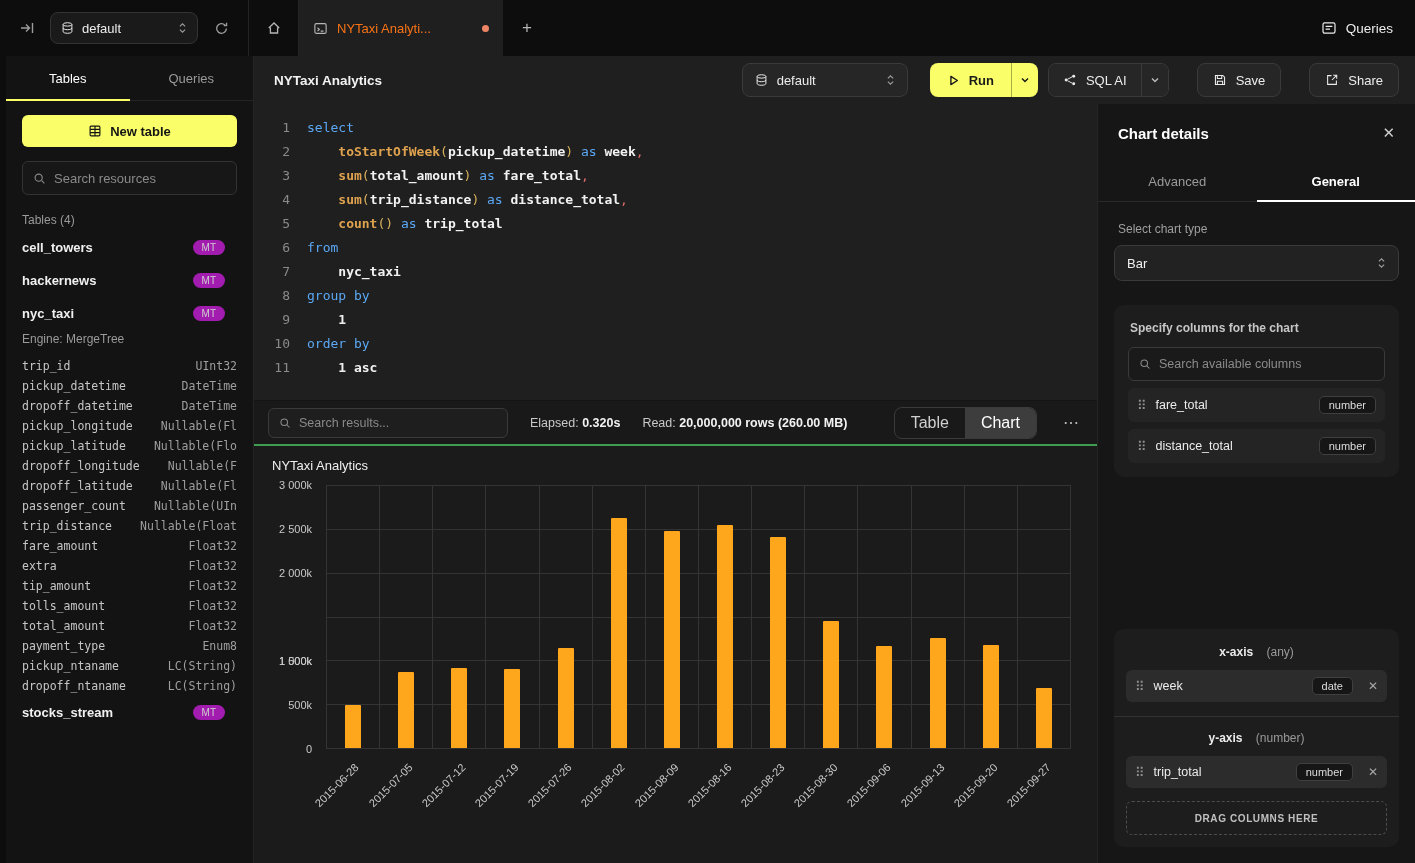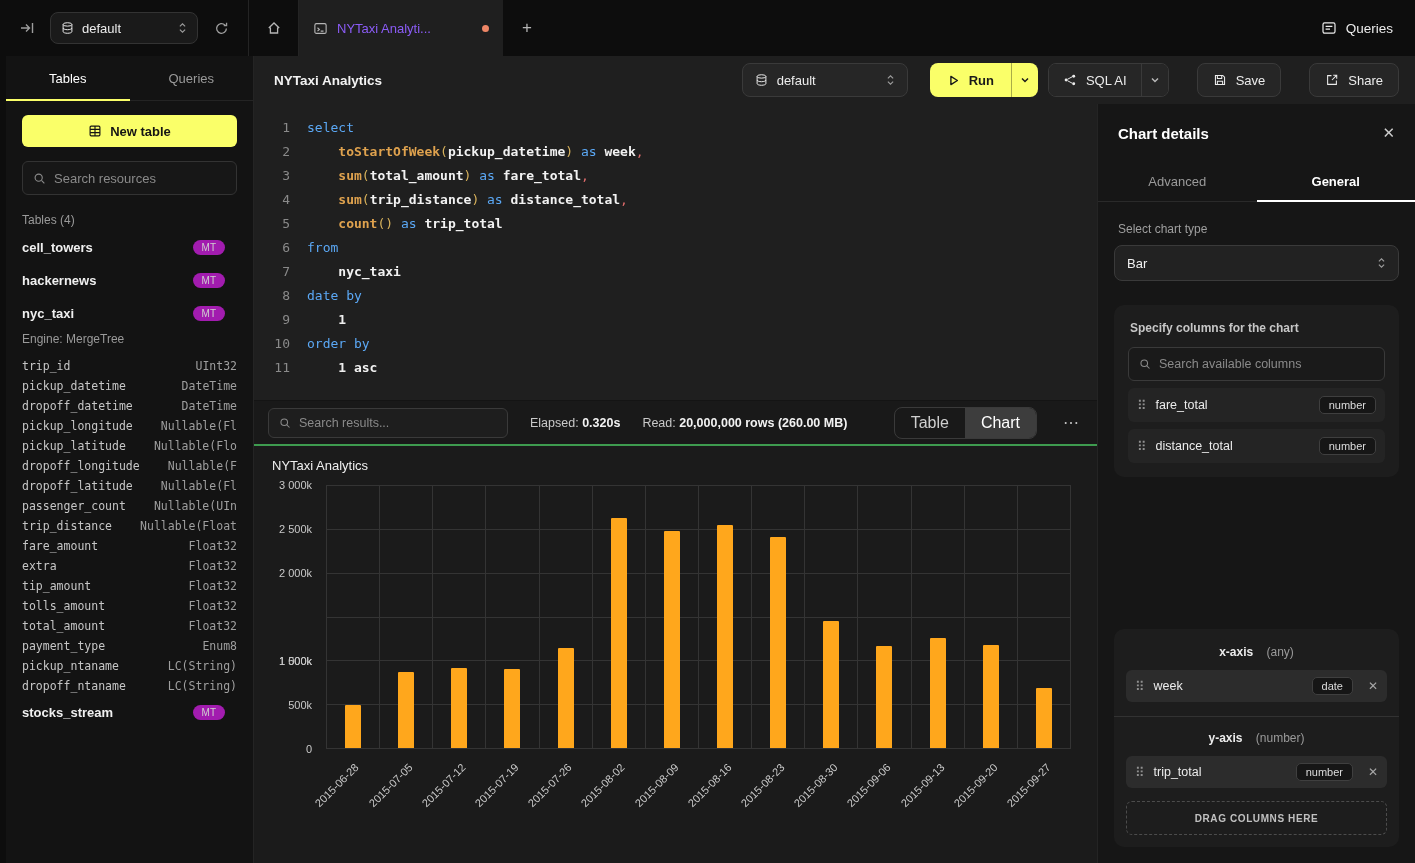--- a/index.html
+++ b/index.html
@@ -13,21 +13,21 @@
   .icon-btn { color:#9d9d9d; display:flex; align-items:center; justify-content:center;
     width:22px; height:22px; cursor:pointer; flex:none; background:none; border:none; }
   .db-select { display:flex; align-items:center; gap:8px; height:32px; padding:0 10px;
     background:#1a1a1a; border:1px solid #333; border-radius:8px; flex:1; min-width:0;
     font-size:13px; color:#ececec; cursor:pointer; }
   .db-select .grow { flex:1; overflow:hidden; white-space:nowrap; }
   .tabs { display:flex; align-items:stretch; border-left:1px solid #242424; }
   .tab-home { width:50px; display:flex; align-items:center; justify-content:center;
     color:#b5b5b5; border-right:1px solid #242424; cursor:pointer; }
   .tab-active { width:204px; display:flex; align-items:center; gap:9px; padding:0 14px;
-    background:#1f1f1f; color:#8b5cf6; font-size:13px; cursor:pointer; }
+    background:#1f1f1f; color:#f97316; font-size:13px; cursor:pointer; }
   .tab-dot { width:7px; height:7px; border-radius:50%; margin-left:auto; flex:none; }
   .tab-add { width:48px; display:flex; align-items:center; justify-content:center;
     color:#b5b5b5; font-size:17px; cursor:pointer; }
   .topbar-right { margin-left:auto; display:flex; align-items:center; padding-right:22px; }
   .queries-btn { display:flex; align-items:center; gap:9px; color:#ececec; font-size:13.5px; cursor:pointer; }
 
   
   .app-body { flex:1; display:flex; min-height:0; }
   .sidebar { width:248px; flex:none; background:#131313; border-right:1px solid #242424;
     display:flex; flex-direction:column; overflow:hidden;margin-left:6px; }
@@ -469,21 +469,21 @@
               <div class="code-line">
                 <span class="ln">6</span>
                 <span class="code"><span class="tok-kw">from</span></span>
               </div>
               <div class="code-line">
                 <span class="ln">7</span>
                 <span class="code"><span>    </span><span class="tok-id">nyc_taxi</span></span>
               </div>
               <div class="code-line">
                 <span class="ln">8</span>
-                <span class="code"><span class="tok-kw">date by</span></span>
+                <span class="code"><span class="tok-kw">group by</span></span>
               </div>
               <div class="code-line">
                 <span class="ln">9</span>
                 <span class="code"><span>    </span><span class="tok-nu">1</span></span>
               </div>
               <div class="code-line">
                 <span class="ln">10</span>
                 <span class="code"><span class="tok-kw">order by</span></span>
               </div>
               <div class="code-line">

